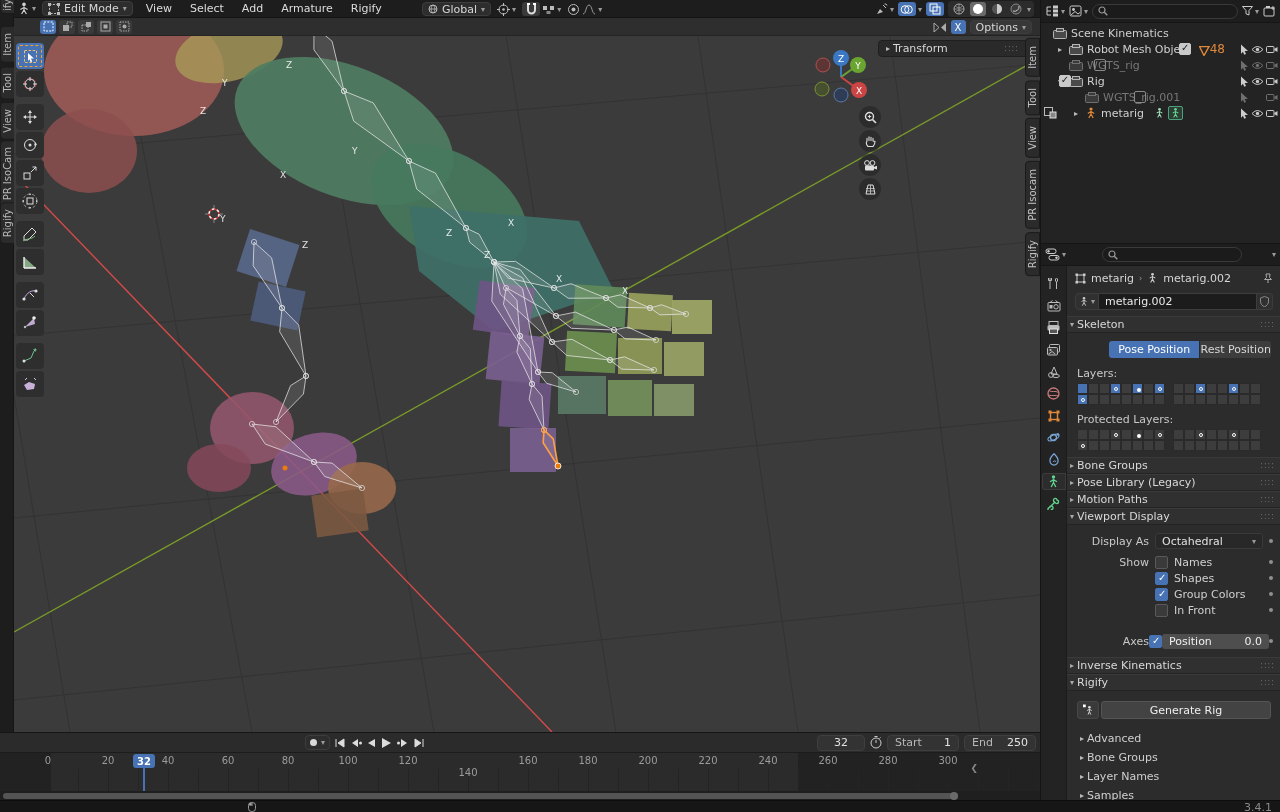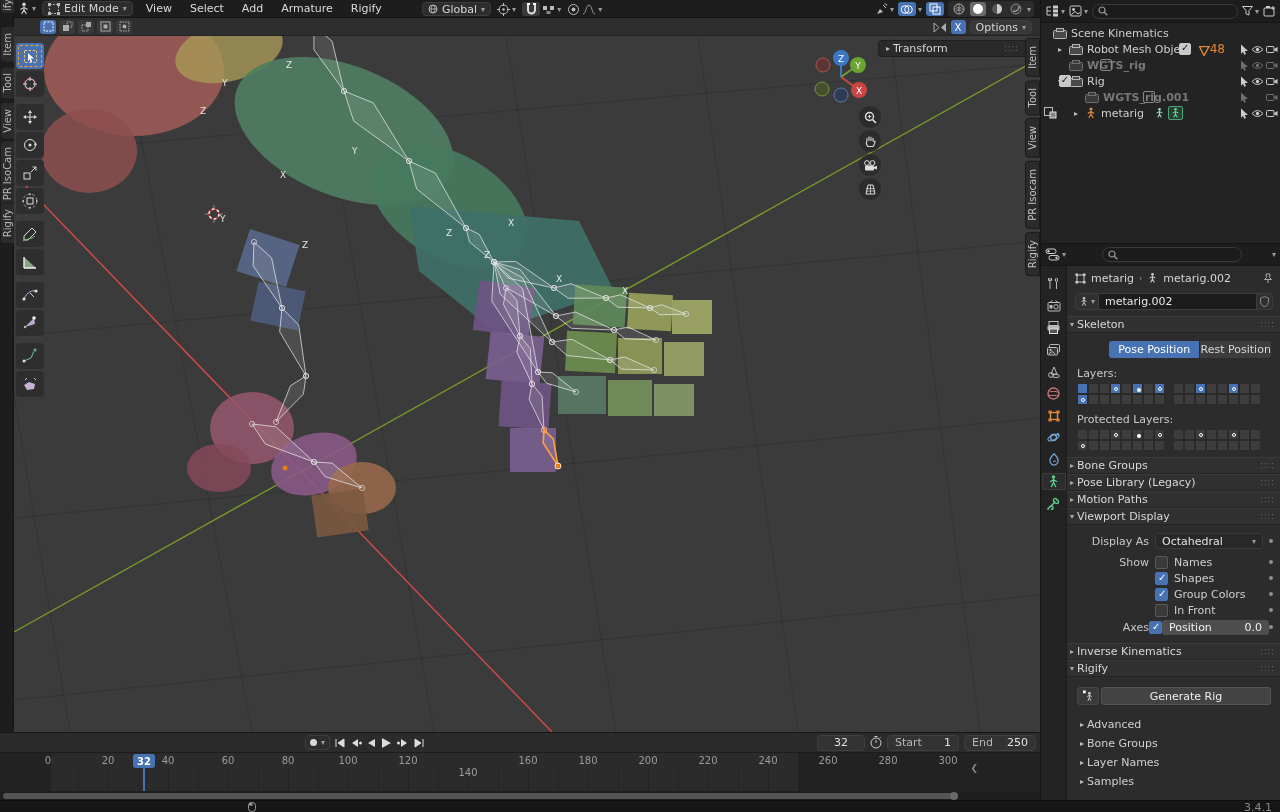--- a/index.html
+++ b/index.html
@@ -12,21 +12,21 @@
   .menu{padding:0 9px;color:#dcdcdc;cursor:default;}
   .pill{background:#2d2d2d;border:1px solid #3d3d3d;border-radius:4px;display:flex;align-items:center;padding:1px 5px;gap:4px;}
   .carat{font-size:8px;color:#9a9a9a;}
   .hgrp{display:flex;align-items:center;gap:2px;}
   .hicon{width:18px;height:14px;display:flex;align-items:center;justify-content:center;border-radius:3px;}
   .hicon.on{background:#4772b3;}
   .tbtn{width:28px;height:26px;border-radius:4px;background:#2e2e2e;margin:1px 0;display:flex;align-items:center;justify-content:center;}
   .tbtn.active{background:#4772b3;outline:1px dashed #f0a030;outline-offset:-3px;}
   .gap{height:5px;}
   .ol-row{position:relative;height:16px;display:flex;align-items:center;color:#cfcfcf;}
-  .ol-row .dim{color:#777;font-weight:bold;}
+  .ol-row .dim{color:#777;}
   .tri{font-size:8px;color:#bdbdbd;width:10px;text-align:center;flex:0 0 10px;}
   .cbx{width:12px;height:12px;border-radius:2px;border:1px solid #8a8a8a;position:relative;flex:0 0 12px;}
   .cbx.ck{background:#c9c9c9;border-color:#c9c9c9;}
   .cbx.ck:after{content:"✓";position:absolute;left:1px;top:-2px;color:#222;font-size:10px;font-weight:bold;}
   .pcbx{width:13px;height:13px;border-radius:2px;border:1px solid #5a5a5a;background:#3a3a3a;position:relative;}
   .pcbx.ck{background:#4772b3;border-color:#4772b3;}
   .pcbx.ck:after{content:"✓";position:absolute;left:2px;top:-1px;color:#fff;font-size:10px;}
   .panelhead{height:17px;background:#303030;border-top:1px solid #3a3a3a;border-bottom:1px solid #242424;display:flex;align-items:center;color:#d8d8d8;}
   .panelhead .tri{color:#aaa;}
   .dots{margin-left:auto;margin-right:6px;color:#6f6f6f;font-size:8px;letter-spacing:1px;}
@@ -1043,21 +1043,21 @@
           <span class="pcbx ck"></span>
           <span style="color:#cfcfcf;">Group Colors</span>
           <span class="adot"></span>
         </div>
         <div class="row" style="height:16px;gap:6px;">
           <span class="plabel"></span>
           <span class="pcbx"></span>
           <span style="color:#cfcfcf;">In Front</span>
           <span class="adot"></span>
         </div>
-        <div class="row" style="height:18px;gap:0;margin-top:0;justify-content:center;">
+        <div class="row" style="height:18px;gap:0;margin-top:14px;justify-content:center;">
           <span class="plabel">Axes</span>
           <span class="pcbx ck"></span>
           <div class="row" style="flex:1;height:15px;background:#4e4e4e;border-radius:3px;padding:0 7px;color:#efefef;">
             <span>Position</span>
             <span style="margin-left:auto;">0.0</span>
           </div>
           <span class="adot"></span>
         </div>
       </div>
 

